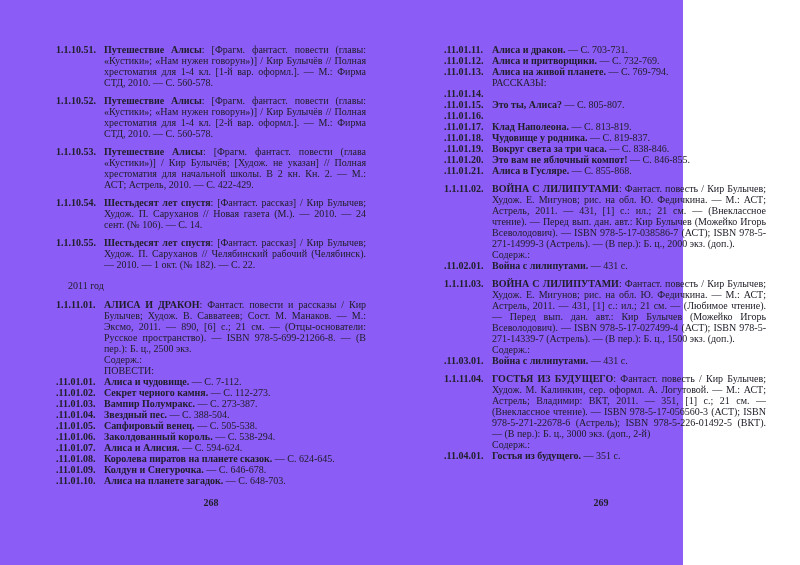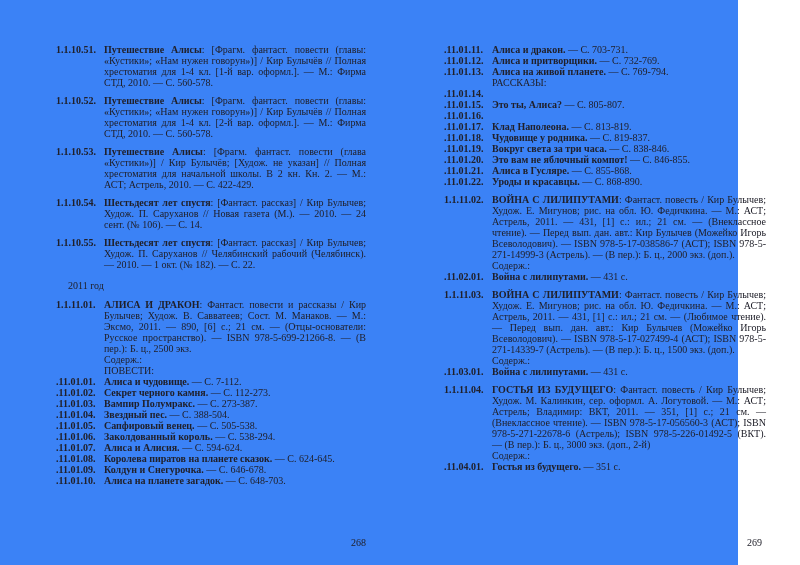--- a/index.html
+++ b/index.html
@@ -4,33 +4,33 @@
 <style>
   html,body{margin:0;padding:0;}
   body{
     width:800px;height:565px;
     background:#ffffff;
     font-family:"Liberation Serif","DejaVu Serif",serif;
     font-size:10px;line-height:11px;
     color:#20202a;
     overflow:hidden;
   }
-  .spread{position:relative;width:738px;height:565px;background:#3b82f6;}
+  .spread{position:relative;width:683px;height:565px;background:#8b5cf6;}
   .page{position:absolute;top:44px;}
   .page-left{left:56px;width:310px;}
   .page-right{left:444px;width:322px;}
   .entry{display:flex;margin-top:7px;}
   .entry.sub{margin-top:0;}
   .entry:first-child{margin-top:0;}
   .num{flex:0 0 48px;font-weight:bold;white-space:nowrap;}
   .body{flex:1;text-align:justify;}
   .body b{font-weight:bold;}
   .year-heading{font-weight:normal;margin:10px 0 8px 12px;}
   .section-label{margin-left:48px;}
-  .pagenum{position:absolute;top:497px;text-align:right;font-weight:normal;margin-top:40px;}
+  .pagenum{position:absolute;top:497px;text-align:center;font-weight:bold;}
   .pagenum-left{left:56px;width:310px;}
   .pagenum-right{left:440px;width:322px;}
 </style>
 </head>
 <body style="color: rgb(32, 32, 42); background: rgb(255, 255, 255);">
 
 <div class="spread">
   <div class="page page-left" id="page-left">
       <div class="entry">
         <span class="num">1.1.10.51.</span>
@@ -137,24 +137,20 @@
         <span class="body"><b>Вокруг света за три часа.</b><span> — С. 838-846.</span></span>
       </div>
       <div class="entry sub">
         <span class="num">.11.01.20.</span>
         <span class="body"><b>Это вам не яблочный компот!</b><span> — С. 846-855.</span></span>
       </div>
       <div class="entry sub">
         <span class="num">.11.01.21.</span>
         <span class="body"><b>Алиса в Гусляре.</b><span> — С. 855-868.</span></span>
       </div>
-      <div class="entry sub">
-        <span class="num">.11.01.22.</span>
-        <span class="body"><b>Уроды и красавцы.</b><span> — С. 868-890.</span></span>
-      </div>
       <div class="entry">
         <span class="num">1.1.11.02.</span>
         <span class="body"><b>ВОЙНА С ЛИЛИПУТАМИ</b><span>: Фантаст. повесть / Кир Булычев; Худож. Е. Мигунов; рис. на обл. Ю. Федичкина. — М.: АСТ; Астрель, 2011. — 431, [1] с.: ил.; 21 см. — (Внеклассное чтение). — Перед вып. дан. авт.: Кир Булычев (Можейко Игорь Всеволодович). — ISBN 978-5-17-038586-7 (АСТ); ISBN 978-5-271-14999-3 (Астрель). — (В пер.): Б. ц., 2000 экз. (доп.).</span></span>
       </div>
       <div class="section-label">Содерж.:</div>
       <div class="entry sub">
         <span class="num">.11.02.01.</span>
         <span class="body"><b>Война с лилипутами.</b><span> — 431 с.</span></span>
       </div>
       <div class="entry">

